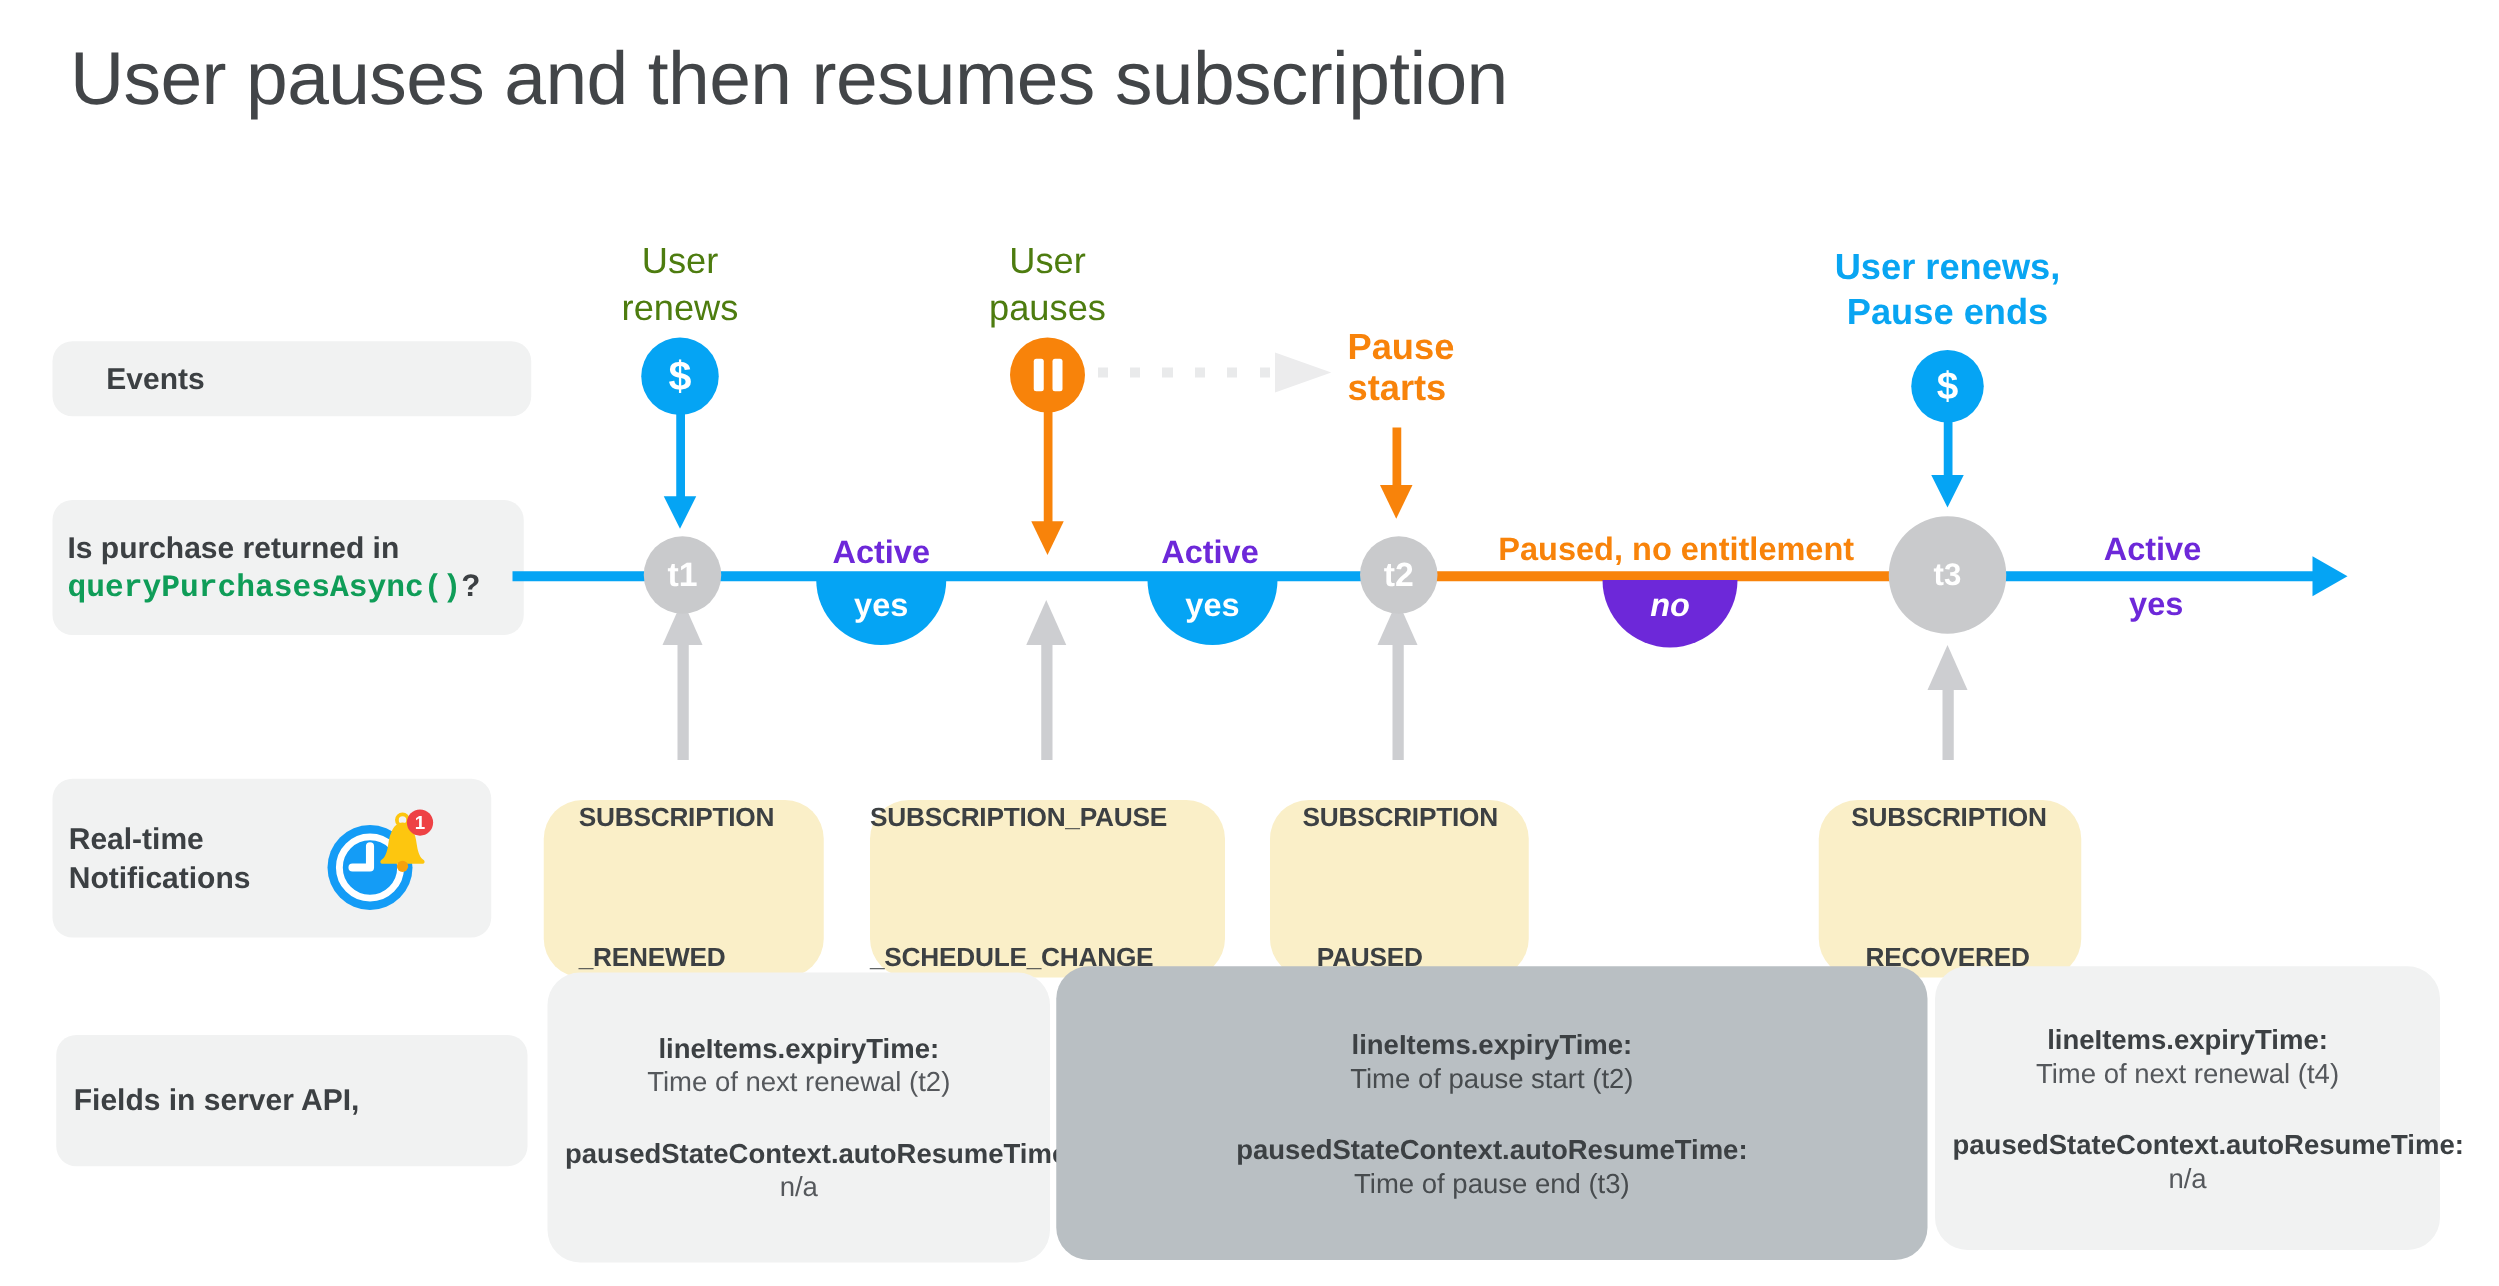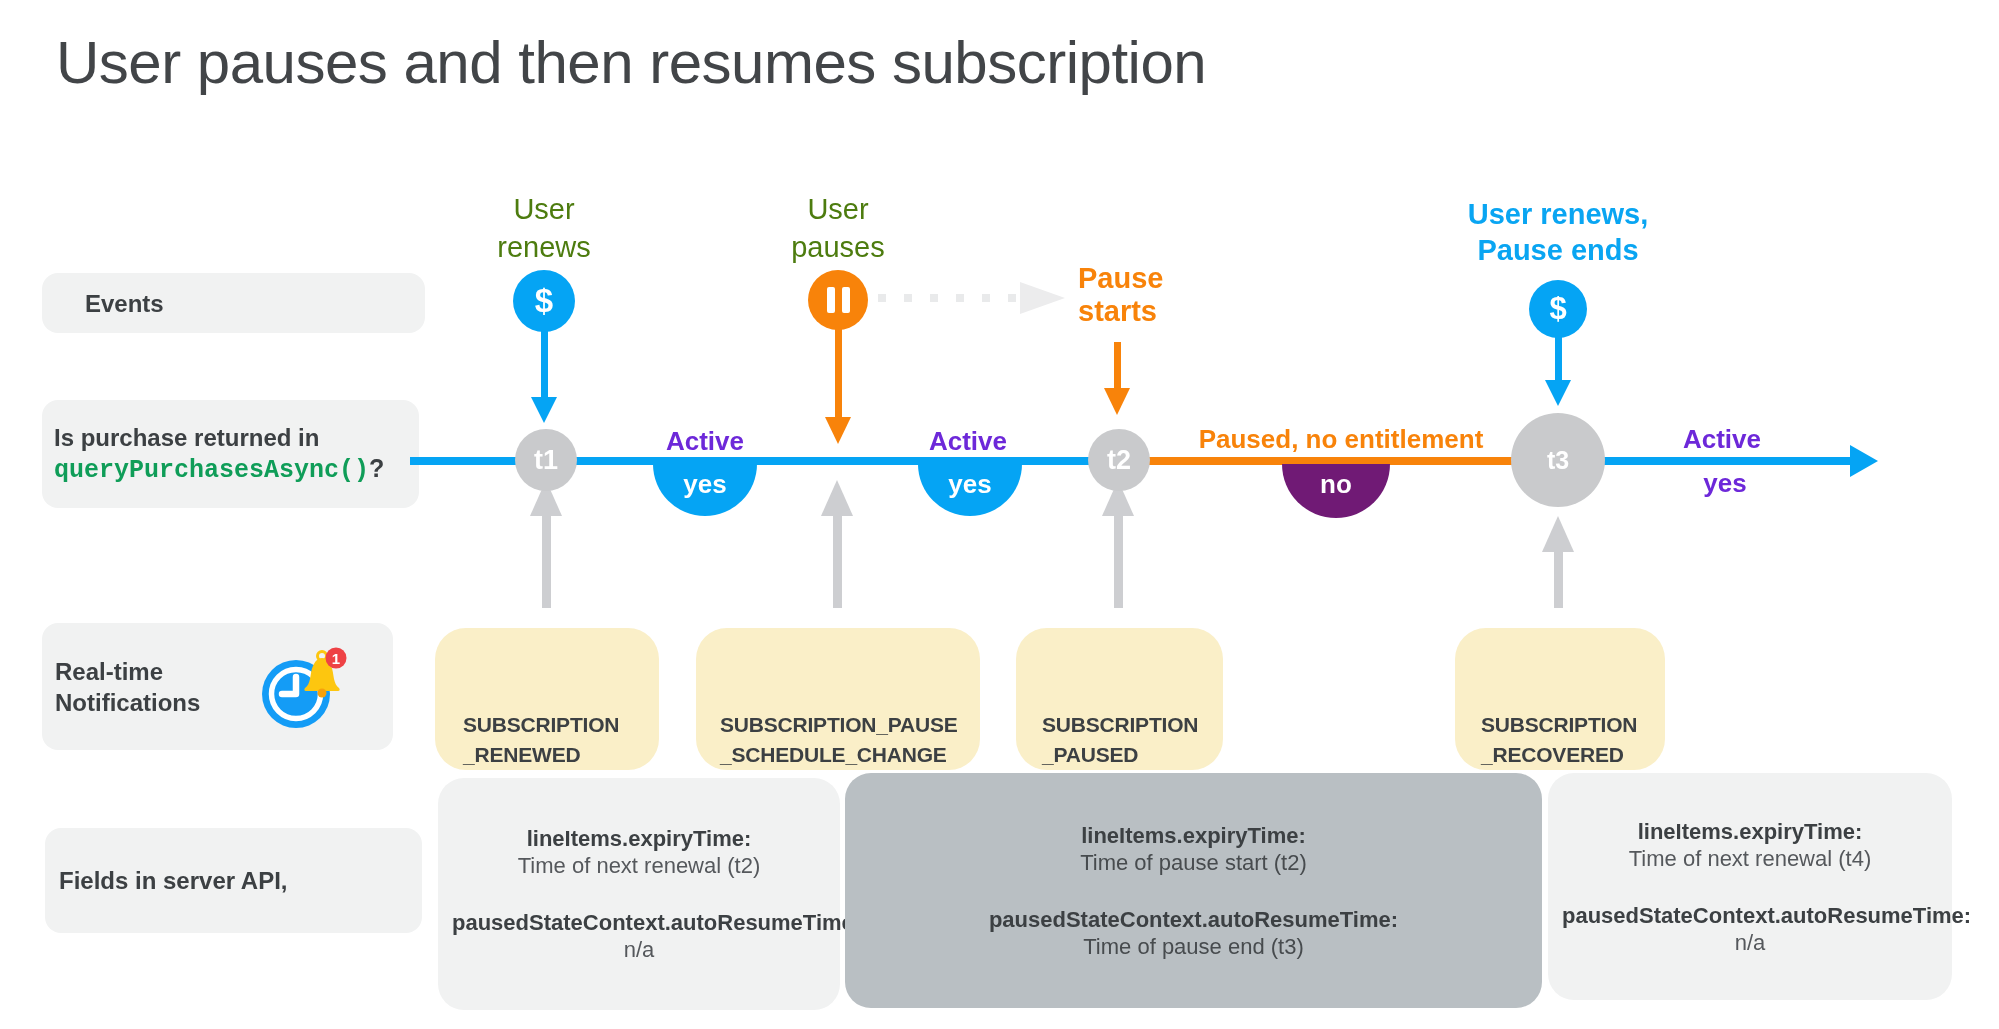--- a/index.html
+++ b/index.html
@@ -33,28 +33,28 @@
            border-bottom:36px solid #cdced1;z-index:2;}
   .gray-shaft{background:#cdced1;width:9px;z-index:2;}
   .pause-bar{display:inline-block;width:8px;height:26px;background:#fff;border-radius:2px;margin:0 3.5px;}
   
   .state-label{font-weight:bold;font-size:26px;text-align:center;z-index:2;}
   .state-label.blue{color:#6d28d9;}
   .state-label.orange{color:#f8830a;}
   .semi{border-radius:0 0 999px 999px;color:#fff;font-weight:bold;font-size:26px;text-align:center;
         padding-top:5px;box-sizing:border-box;z-index:2;}
   .semi.blue{background:#05a4f4;}
-  .semi.orange{background:#701a75;}
+  .semi.orange{background:#6d28d9;font-style:italic;}
   
   .dots{height:8px;background:repeating-linear-gradient(to right,#e9eaeb 0 8px,transparent 8px 26px);z-index:1;}
   .dots-head{width:0;height:0;border-top:16px solid transparent;border-bottom:16px solid transparent;
              border-left:45px solid #ececed;z-index:1;}
   
   .ybox{background:#faefc8;border-radius:31px;color:#3c4043;font-weight:bold;
-        display:flex;flex-direction:column;justify-content:flex-end;box-sizing:border-box;}
+        display:flex;flex-direction:column;justify-content:space-between;box-sizing:border-box;margin-top:12px;}
   .ybox .ln{font-size:21px;line-height:30px;letter-spacing:-0.2px;white-space:nowrap;}
   
   .api-box{border-radius:26px;display:flex;flex-direction:column;justify-content:center;
            text-align:center;box-sizing:border-box;gap:30px;}
   .api-box.light{background:#f1f2f2;}
   .api-box.dark{background:#b9bfc3;}
   .api-field{font-weight:bold;font-size:22px;color:#3c4043;line-height:27px;}
   .api-value{font-size:22px;color:#55585c;line-height:27px;}
   .api-box.dark .api-value{color:#474b4e;}
   #title{font-size:60px;font-weight:500;color:#424548;letter-spacing:-0.5px;}
@@ -172,21 +172,21 @@
   <div class="up-head abs" style="left:1102px;top:480px;"></div>
   <div class="gray-shaft abs" style="left:1114px;top:514px;height:94px;"></div>
 
   <div class="up-head abs" style="left:1542px;top:516px;"></div>
   <div class="gray-shaft abs" style="left:1554px;top:550px;height:58px;"></div>
 
   <div class="ybox abs" style="left:435px;top:628px;width:224px;height:142px;padding-left:28px;">
     <div class="ln">SUBSCRIPTION</div>
     <div class="ln">_RENEWED</div>
   </div>
-  <div class="ybox abs" style="left:696px;top:628px;width:284px;height:142px;padding-left:24px;">
+  <div class="ybox abs" style="left:696px;top:628px;width:284px;height:142px;">
     <div class="ln">SUBSCRIPTION_PAUSE</div>
     <div class="ln">_SCHEDULE_CHANGE</div>
   </div>
   <div class="ybox abs" style="left:1016px;top:628px;width:207px;height:142px;padding-left:26px;">
     <div class="ln">SUBSCRIPTION</div>
     <div class="ln">_PAUSED</div>
   </div>
   <div class="ybox abs" style="left:1455px;top:628px;width:210px;height:142px;padding-left:26px;">
     <div class="ln">SUBSCRIPTION</div>
     <div class="ln">_RECOVERED</div>

